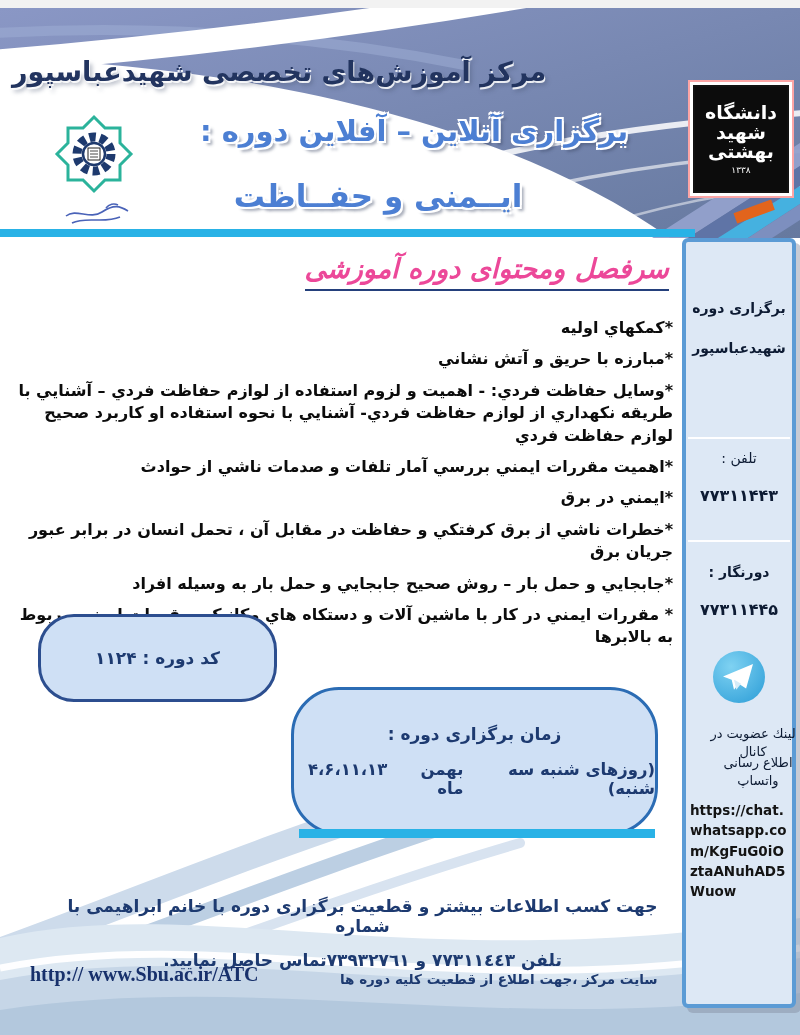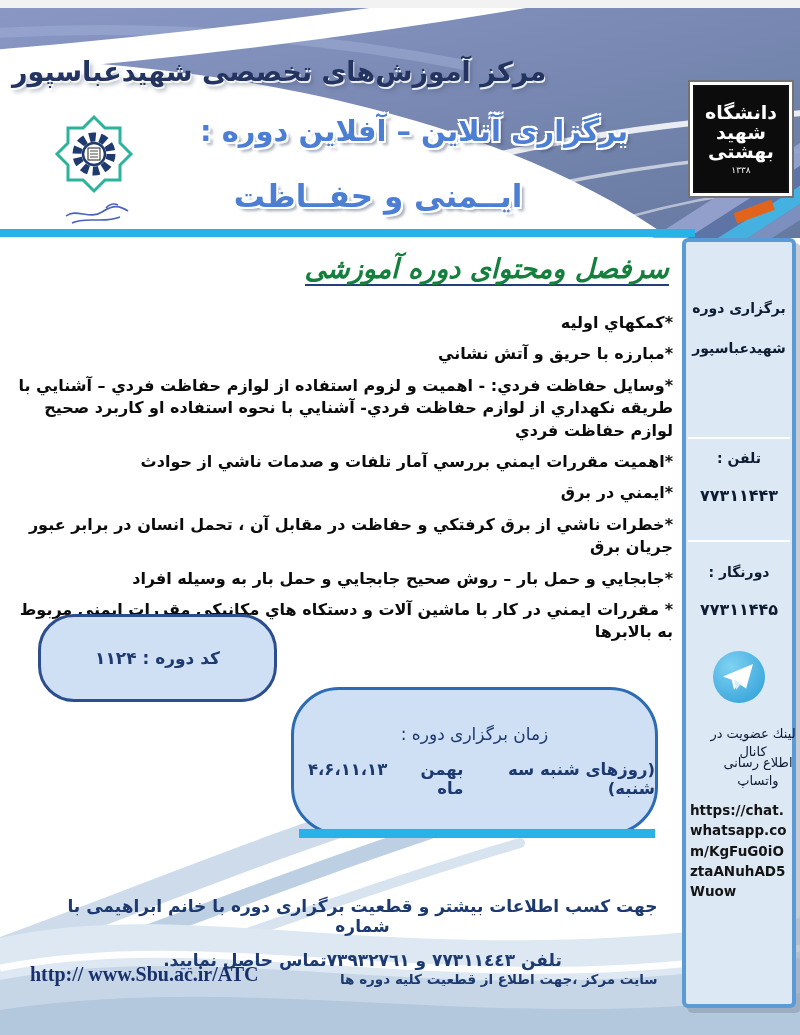--- a/index.html
+++ b/index.html
@@ -14,58 +14,58 @@
     text-shadow:1px 2px 0 rgba(255,255,255,.85),3px 4px 4px rgba(70,82,110,.4);}
   .subtitle{position:absolute;top:106px;left:178px;width:472px;z-index:3;direction:rtl;
     text-align:center;font-size:29px;font-weight:700;color:#4c7fd3;white-space:nowrap;
     text-shadow:-2px -2px 0 #fff,2px -2px 0 #fff,-2px 2px 0 #fff,2px 2px 0 #fff,4px 4px 3px rgba(60,70,100,.45);}
   .course-title{position:absolute;top:170px;left:228px;width:300px;z-index:3;direction:rtl;
     text-align:center;font-size:31px;font-weight:700;color:#4c7fd3;white-space:nowrap;
     text-shadow:-2px -2px 0 #fff,2px -2px 0 #fff,-2px 2px 0 #fff,2px 2px 0 #fff,4px 4px 3px rgba(60,70,100,.45);}
   .cyan-line{position:absolute;top:221px;left:0;width:695px;height:8px;background:#29b2e6;z-index:2;}
   .emblem{position:absolute;top:98px;left:46px;z-index:3;}
   .uni-logo{position:absolute;top:72px;left:688px;width:102px;height:114px;z-index:3;
-    background:#0c0c0c;border:2px solid #737373;box-shadow:inset 0 0 0 3px #fff,inset 0 0 0 5px #111;
+    background:#0c0c0c;border:2px solid #fca5a5;box-shadow:inset 0 0 0 3px #fff,inset 0 0 0 5px #111;
     display:flex;flex-direction:column;align-items:center;justify-content:center;}
   .uni-logo-text{direction:rtl;color:#fff;font-weight:700;font-size:19px;line-height:1.02;
     text-align:center;white-space:pre-line;letter-spacing:-1px;}
   .uni-logo-year{color:#fff;font-size:9px;margin-top:3px;}
 
   
   .main{position:absolute;top:245px;left:18px;width:655px;z-index:3;}
   .section-title-wrap{direction:rtl;text-align:right;margin:0 4px 26px 0;}
   .section-title{display:inline-block;font-size:27px;font-weight:700;font-style:italic;
-    color:#15803d;border-bottom:2px solid #24407c;}
+    color:#ec4899;border-bottom:2px solid #24407c;padding-bottom:5px;}
   .topic{direction:rtl;text-align:right;font-size:16px;font-weight:700;color:#0c0c0c;
     line-height:1.4;margin-bottom:9px;}
 
   
   .code-bubble{position:absolute;top:606px;left:38px;width:233px;height:82px;z-index:3;
     background:#cfe0f5;border:3px solid #2c4e8f;border-radius:36px;
     display:flex;align-items:center;justify-content:center;}
   .code-bubble span{direction:rtl;font-size:17px;font-weight:700;color:#1d3a70;}
   .time-bubble{position:absolute;top:679px;left:291px;width:361px;height:142px;z-index:3;
     background:#cfe0f5;border:3px solid #2b6cb4;border-radius:48px;
     display:flex;flex-direction:column;align-items:center;justify-content:center;gap:16px;}
-  .time-line1{direction:rtl;font-size:17px;font-weight:400;color:#1d3a70;}
+  .time-line1{direction:rtl;font-size:17px;font-weight:700;color:#1d3a70;}
   .time-line2{display:flex;flex-direction:row;gap:7px;align-items:baseline;direction:ltr;
     font-size:16.5px;font-weight:700;color:#1d3a70;padding-left:14px;}
   .time-line2 .rtl{direction:rtl;}
   .cyan-bar2{position:absolute;top:821px;left:299px;width:356px;height:9px;background:#29b2e6;z-index:3;}
 
   
   .sidebar{position:absolute;top:230px;left:682px;width:106px;height:762px;z-index:4;
     background:#dde8f5;border:4px solid #5b9bd5;border-radius:6px;
     box-shadow:5px 5px 0 rgba(130,140,160,.45);}
   .sb{position:absolute;left:0;width:100%;text-align:center;direction:rtl;color:#0d1b33;}
   .sb-org1{top:58px;font-size:14px;font-weight:700;}
   .sb-org2{top:98px;font-size:14px;font-weight:700;}
   .sb-div{position:absolute;left:2px;right:2px;height:2px;background:rgba(255,255,255,.95);}
   .sb-div1{top:195px;} .sb-div2{top:298px;}
-  .sb-phone-label{top:208px;font-size:14px;font-weight:700;}
+  .sb-phone-label{top:208px;font-size:14px;font-weight:400;}
   .sb-phone{top:244px;font-size:16px;font-weight:700;}
   .sb-fax-label{top:322px;font-size:14px;font-weight:700;}
   .sb-fax{top:358px;font-size:16px;font-weight:700;}
   .tg-icon{position:absolute;top:408px;left:26px;width:54px;height:54px;cursor:pointer;}
   .sb-ch1{top:483px;font-size:13px;line-height:1.35;font-weight:400;padding:0 14px;text-align:center;}
   .sb-ch2{top:512px;font-size:13px;line-height:1.35;font-weight:400;padding:0 19px;}
   .sb-link{top:558px;direction:ltr;text-align:left;font-size:13.5px;font-weight:700;color:#141414;
     word-break:break-all;line-height:1.5;padding:0 4px;box-sizing:border-box;cursor:pointer;}
 
   

